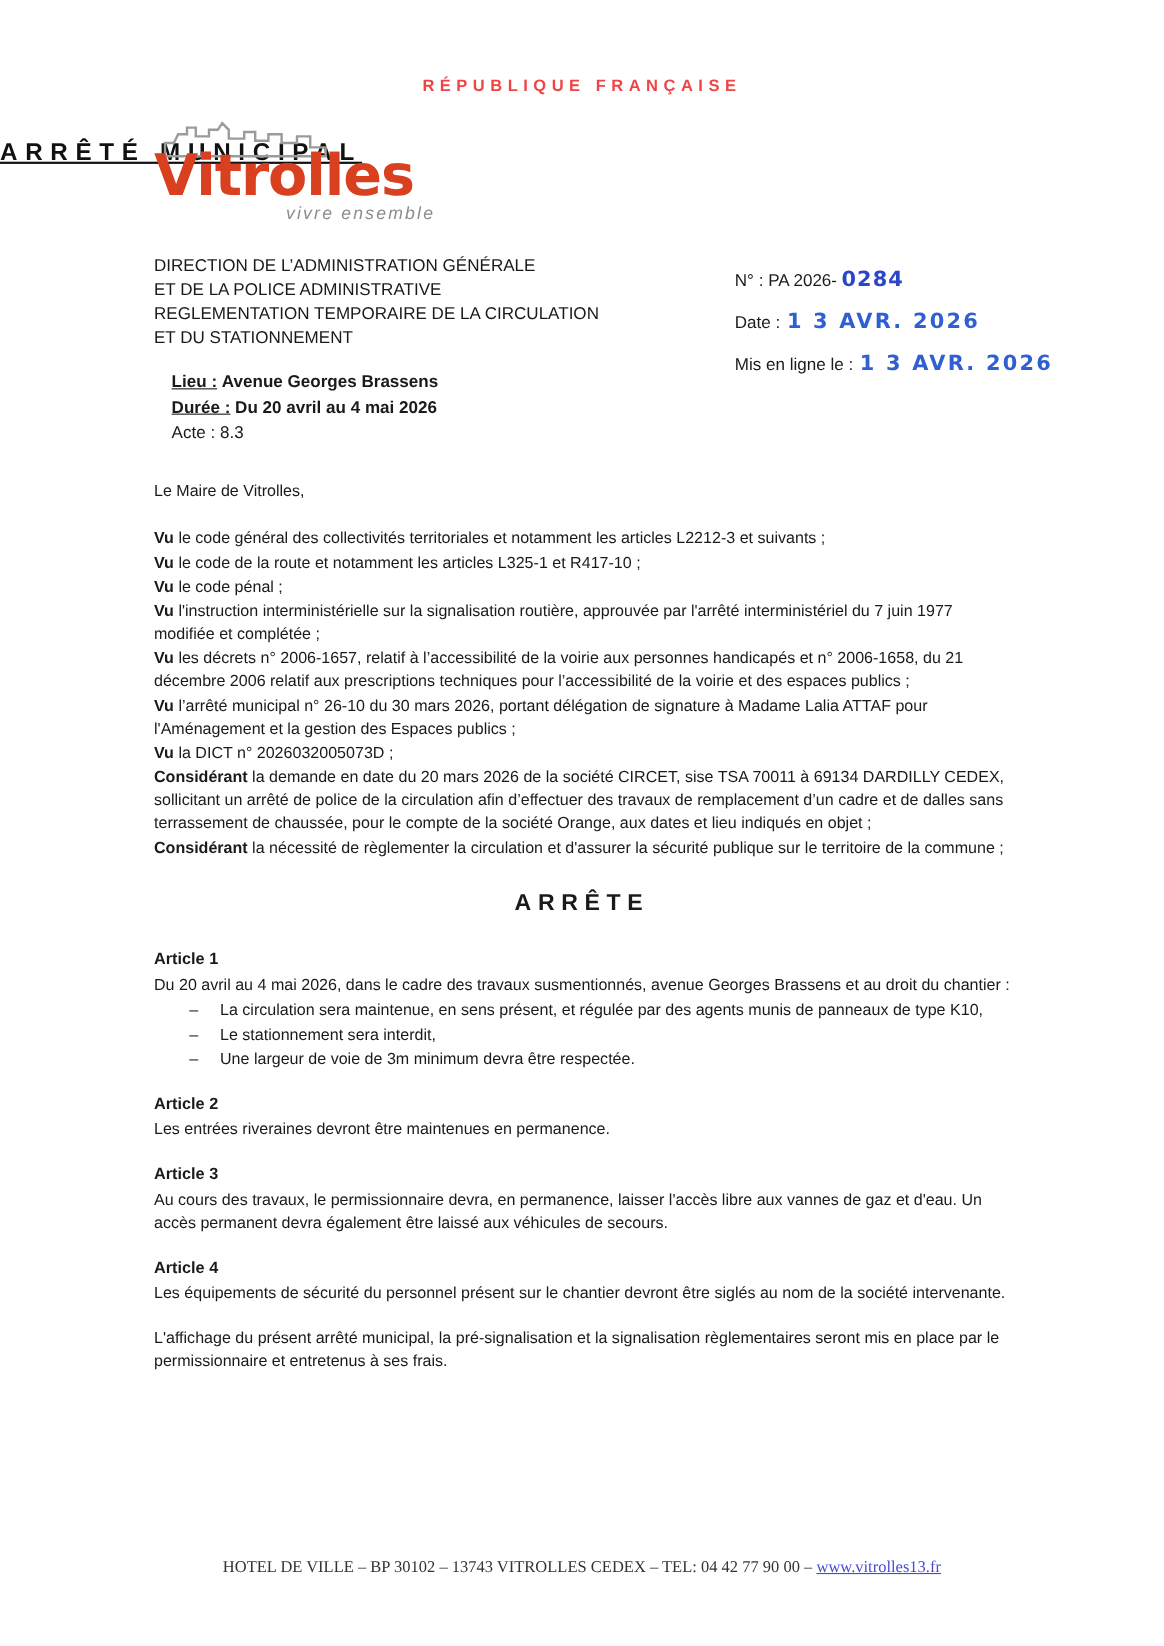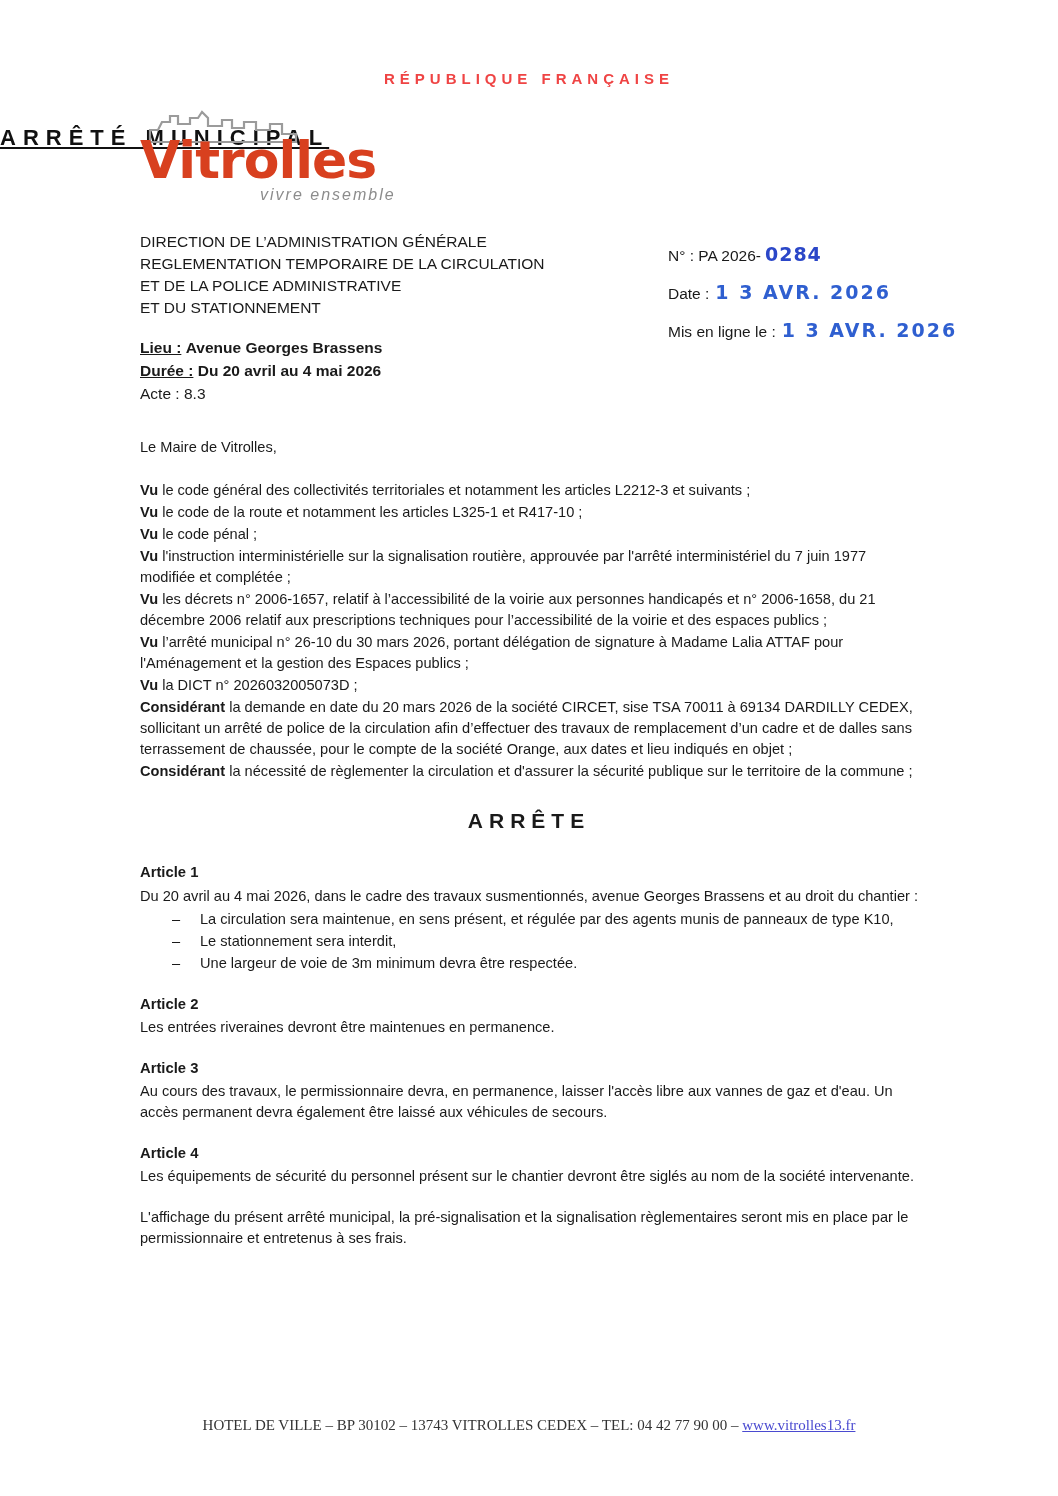--- a/index.html
+++ b/index.html
@@ -108,21 +108,21 @@
   .stamp {
     font-family: "DejaVu Sans", sans-serif;
     color: #2f5fd0;
     font-weight: bold;
     font-size: 19px;
     letter-spacing: 2px;
     margin-left: 6px;
   }
   .lieu-block {
     position: absolute;
-    left: 140px;
+    left: 156px;
     top: 106px;
     font-size: 15.5px;
     line-height: 1.48;
   }
   .lieu-block .u { text-decoration: underline; font-weight: bold; }
   .lieu-block b { font-weight: bold; }
 
   
   .body-text {
     margin: 0 140px 0 140px;
@@ -199,22 +199,22 @@
     </svg>
     <div class="logo-text">Vitrolles</div>
     <div class="logo-sub">vivre ensemble</div>
   </div>
 
   <div class="doc-title">ARRÊTÉ MUNICIPAL</div>
 
   <div class="meta">
     <div class="meta-left">
       <div>DIRECTION DE L’ADMINISTRATION  GÉNÉRALE</div>
+      <div>ET DE LA POLICE ADMINISTRATIVE</div>
       <div>REGLEMENTATION TEMPORAIRE DE LA CIRCULATION</div>
-      <div>ET DE LA POLICE ADMINISTRATIVE</div>
       <div>ET DU STATIONNEMENT</div>
     </div>
 
     <div class="meta-right">
       <div>
         <span>N° : PA 2026-</span><span class="hand">0284</span>
       </div>
       <div>
         <span>Date :</span><span class="stamp">1 3 AVR. 2026</span>
       </div>

